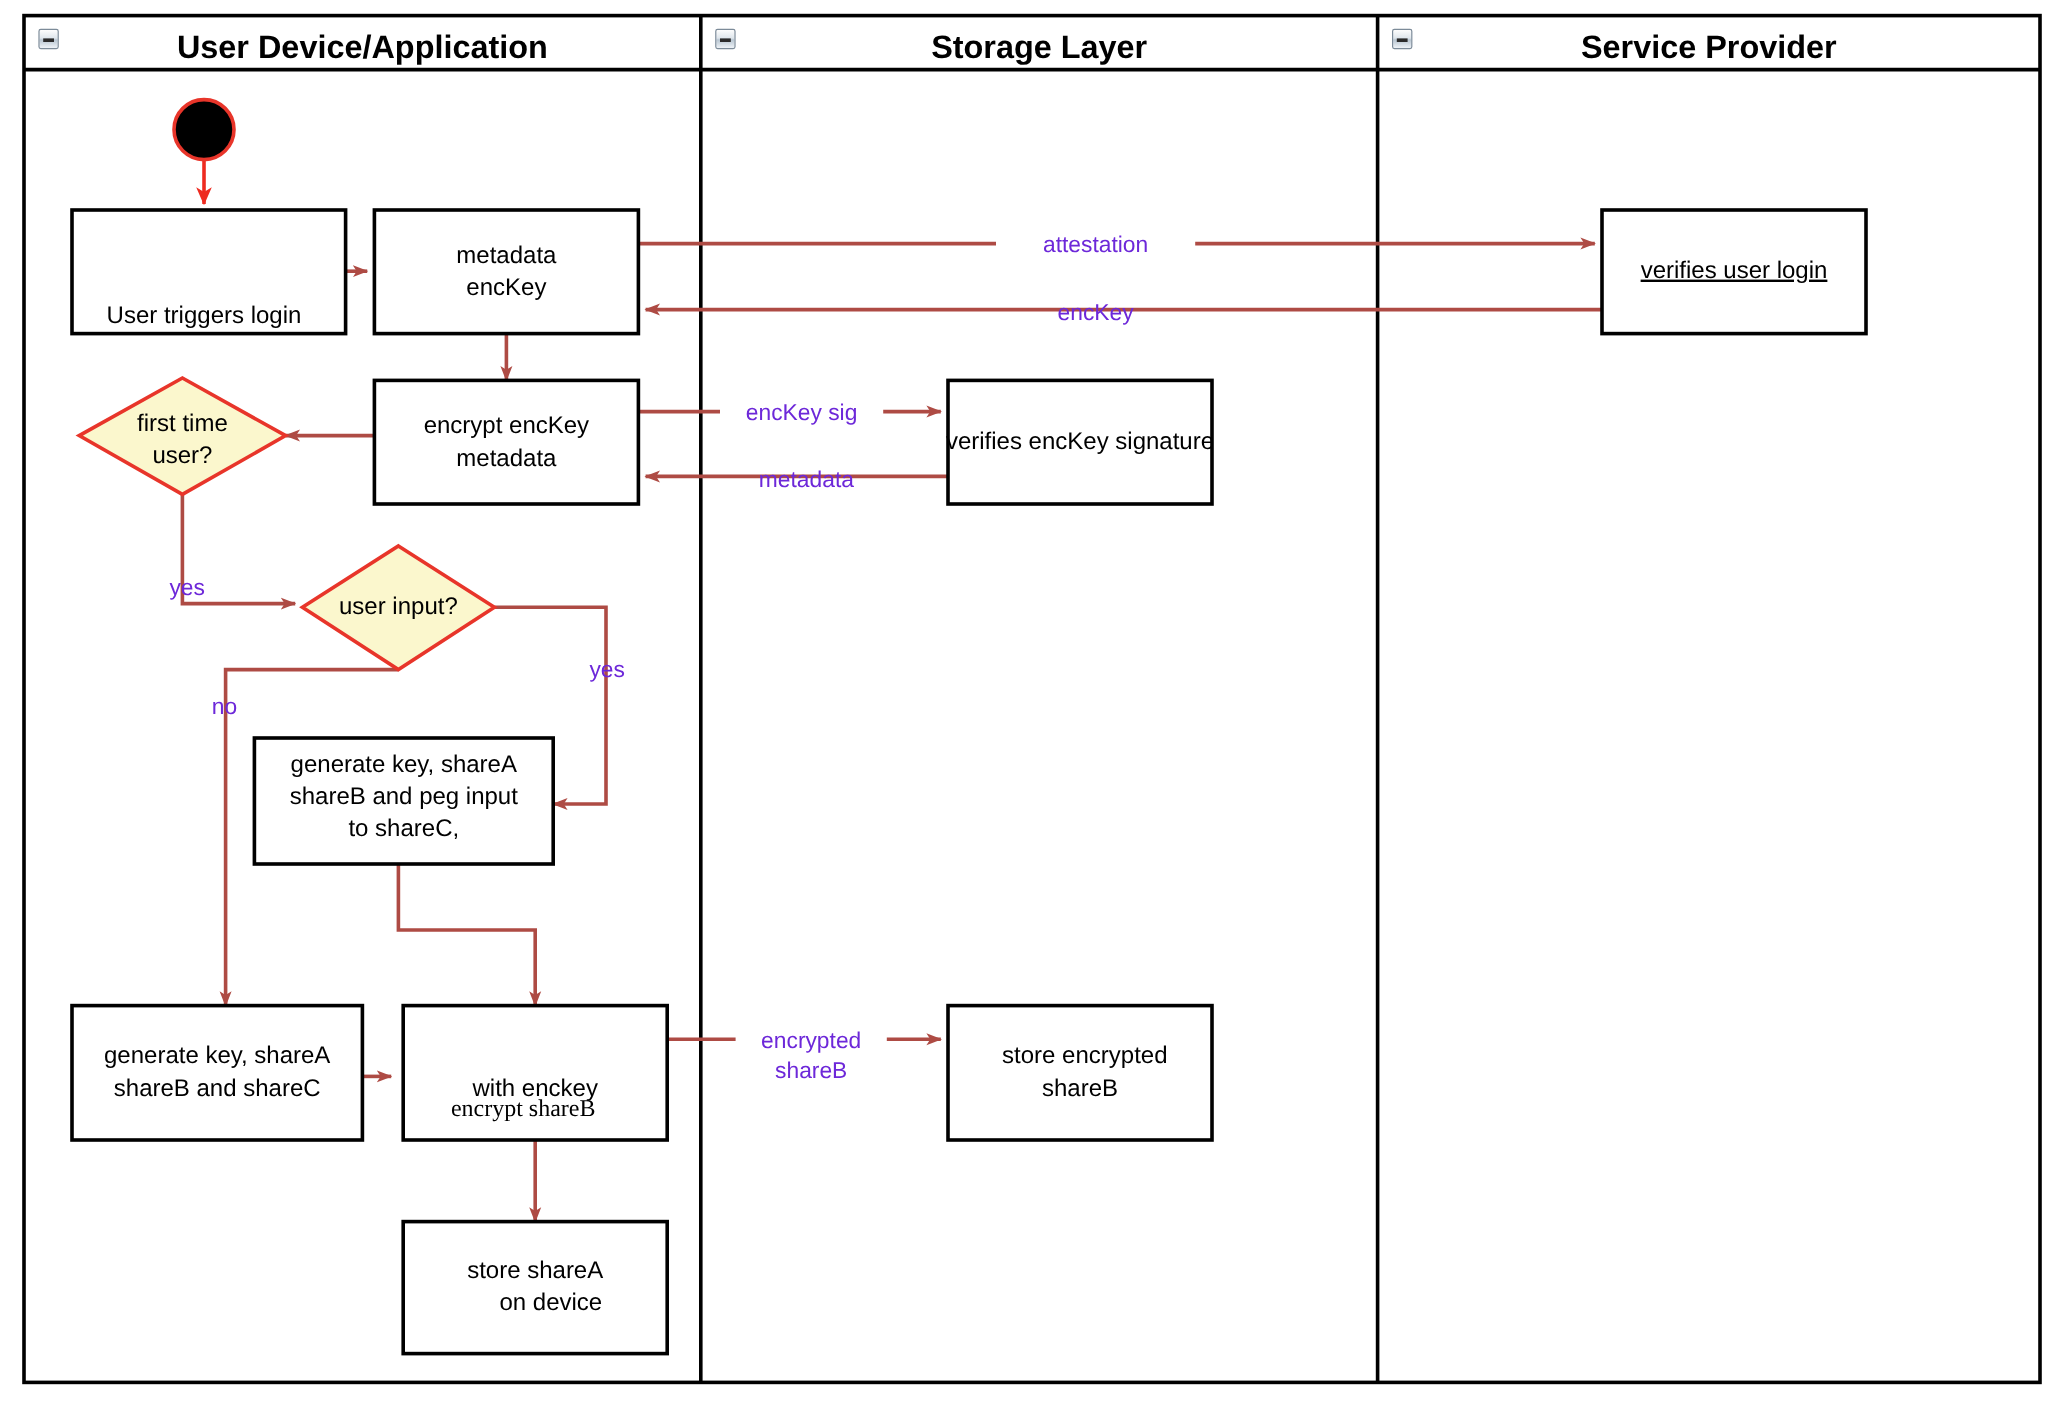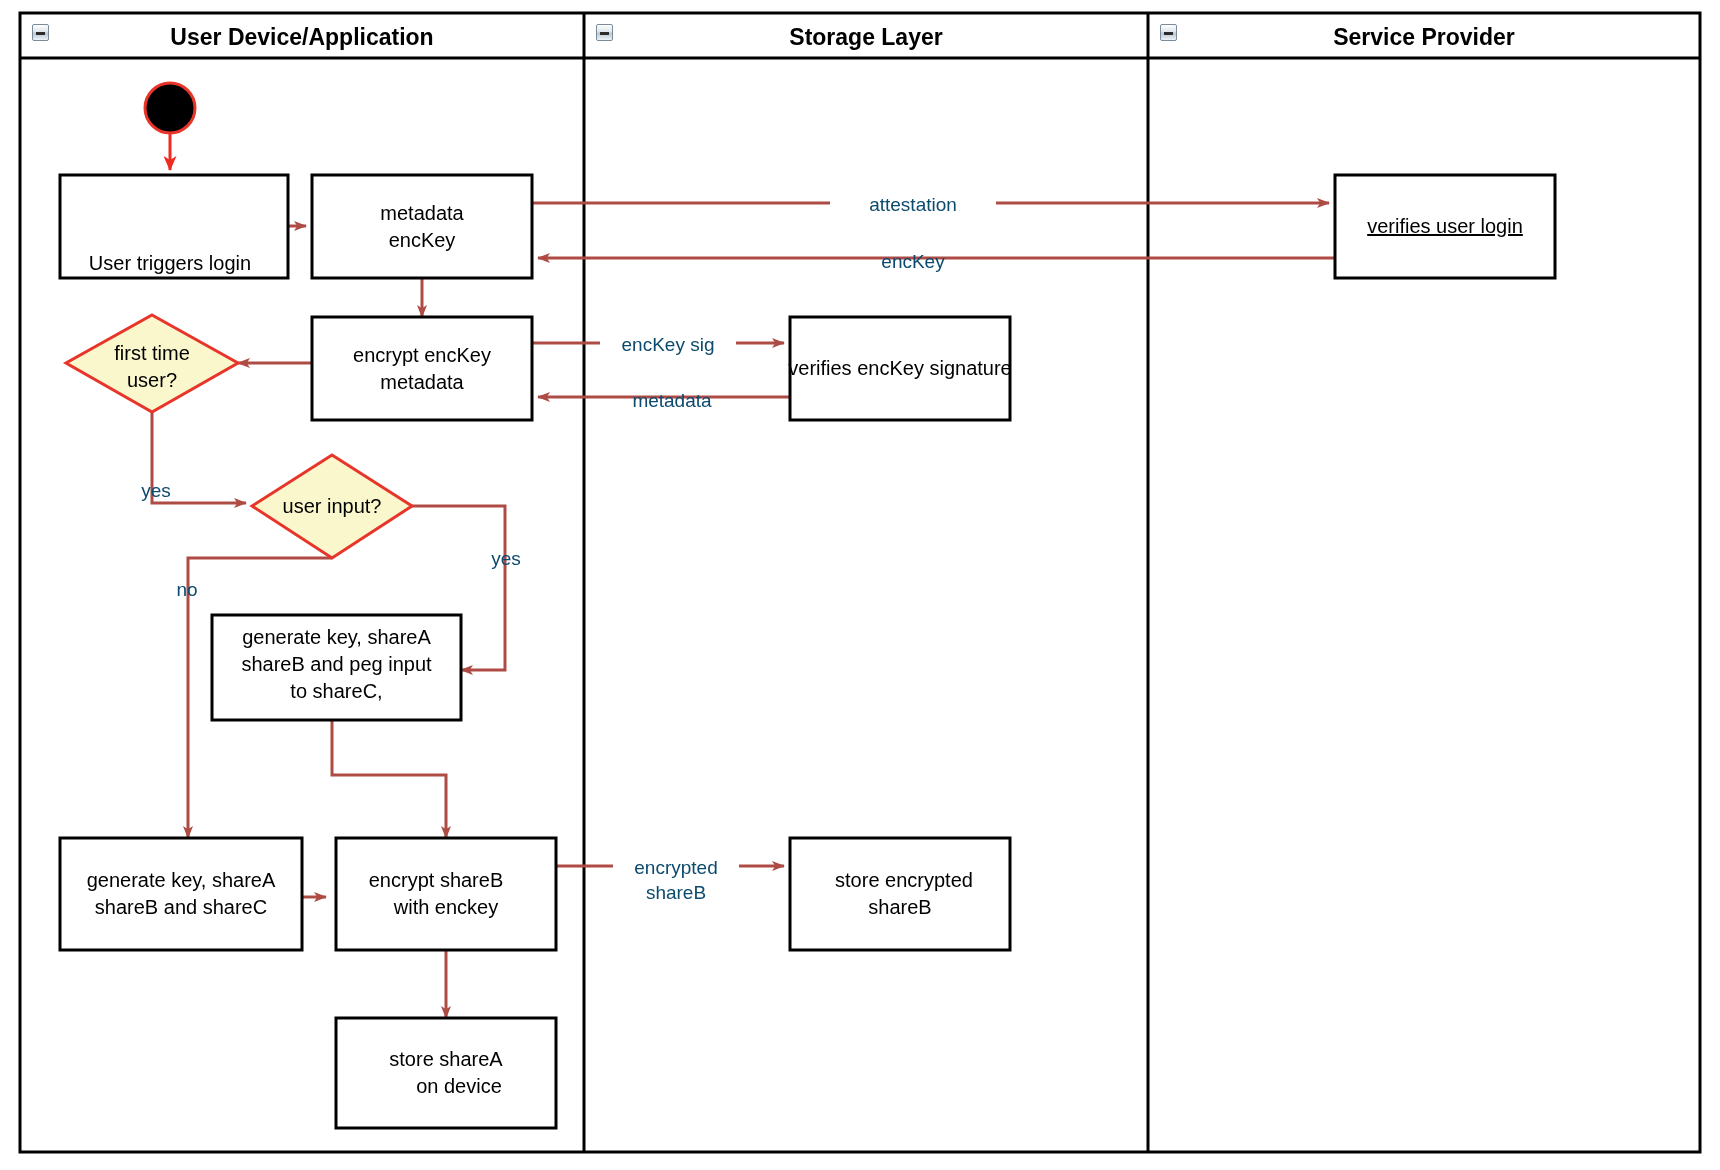--- a/index.html
+++ b/index.html
@@ -3,21 +3,21 @@
 <meta charset="utf-8">
 <style>
   html,body{margin:0;padding:0;background:#ffffff;}
   body{font-family:"Liberation Sans",sans-serif;}
   #canvas{position:relative;width:1720px;height:1170px;background:#ffffff;overflow:hidden;}
   svg{position:absolute;top:0;left:0;width:1720px;height:1170px;}
   .lane-title{
     position:absolute;
     font-family:"Liberation Sans",sans-serif;
     font-weight:bold;
-    font-size:23px;
+    font-size:27px;
     color:#000000;
     text-align:center;
     white-space:nowrap;
   }
   .collapse-icon{
     position:absolute;
     width:17px;height:17px;
     border:1px solid #7c8b99;
     border-radius:2px;
     background:linear-gradient(180deg,#fdfdfd 0%,#dfe6ec 45%,#b9c6d2 55%,#eef3f7 100%);
@@ -37,21 +37,21 @@
     color:#000000;
     text-align:center;
     line-height:27px;
     white-space:nowrap;
     pointer-events:none;
   }
   .edge-label{
     position:absolute;
     font-family:"Liberation Sans",sans-serif;
     font-size:19px;
-    color:#0c4a6e;
+    color:#6d28d9;
     text-align:center;
     line-height:25px;
     white-space:nowrap;
     background:#ffffff;
     padding:0 3px;
   }
 </style>
 </head>
 <body>
 
@@ -158,21 +158,21 @@
 
   <div class="node-label" style="left:252px;top:493px;width:160px;">user input?</div>
 
   <div class="node-label" style="left:212px;top:624px;width:249px;">generate key, shareA</div>
   <div class="node-label" style="left:212px;top:651px;width:249px;">shareB and peg input</div>
   <div class="node-label" style="left:212px;top:678px;width:249px;">to shareC,</div>
 
   <div class="node-label" style="left:54px;top:867px;width:254px;">generate key, shareA</div>
   <div class="node-label" style="left:54px;top:894px;width:254px;">shareB and shareC</div>
 
-  <div class="node-label" style="left:336px;top:867px;width:200px;">encrypt shareB</div>
+  <div class="node-label" style="left:336px;top:911px;width:200px;font-family:Liberation Serif, serif;">encrypt shareB</div>
   <div class="node-label" style="left:336px;top:894px;width:220px;">with enckey</div>
 
   <div class="node-label" style="left:336px;top:1046px;width:220px;">store shareA</div>
   <div class="node-label" style="left:336px;top:1073px;width:220px;padding-left:13px;">on device</div>
 
   <div class="node-label" style="left:760px;top:355px;width:280px;">verifies encKey signature</div>
 
   <div class="node-label" style="left:790px;top:867px;width:228px;">store encrypted</div>
   <div class="node-label" style="left:790px;top:894px;width:220px;">shareB</div>
 

